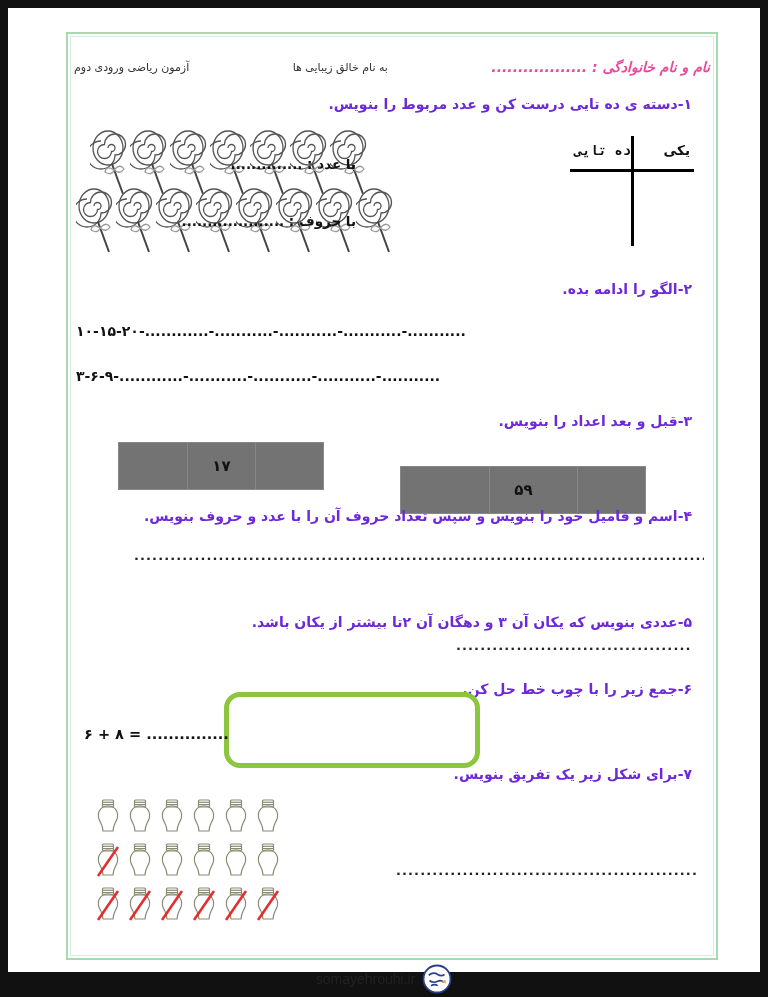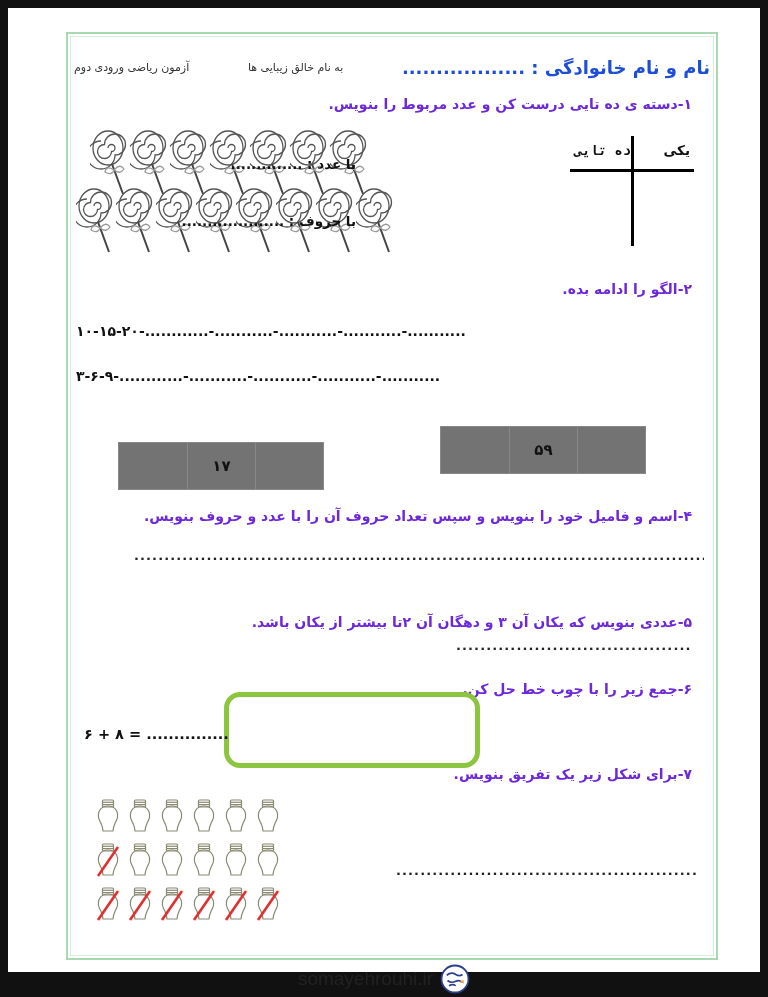--- a/index.html
+++ b/index.html
@@ -55,25 +55,26 @@
     left: 66px;
     width: 636px;
     height: 26px;
     display: flex;
     flex-direction: row;
     align-items: center;
     justify-content: space-between;
     direction: rtl;
   }
   .hdr-name {
-    font-size: 18px;
-    font-weight: bold;
-    color: #1d4ed8;
+    font-size: 14px;
+    font-weight: bold;
+    color: #ec4899;
     white-space: nowrap;
     letter-spacing: -0.2px;
+    font-style: italic;
   }
   .hdr-dots {
     font-weight: bold;
     letter-spacing: 0.5px;
   }
   .hdr-center {
     font-size: 11px;
     color: #333333;
     white-space: nowrap;
   }
@@ -268,21 +269,21 @@
     justify-content: center;
     gap: 7px;
     direction: ltr;
   }
   .footer-logo {
     width: 30px;
     height: 30px;
     flex: 0 0 auto;
   }
   .footer-text {
-    font-size: 19px;
+    font-size: 14px;
     color: #222222;
     font-family: "Liberation Sans", sans-serif;
   }
 </style>
 </head>
 <body>
 
 <div class="page-frame">
   <div class="page-white">
 
@@ -437,22 +438,23 @@
       <span>با عدد : </span><span class="dots">..............</span>
     </div>
     <div class="q1-line" style="top:205px; right:404px;">
       <span>با حروف : </span><span class="dots">....................</span>
     </div>
 
     <div class="q" style="top:273px; right:68px;">۲-الگو را ادامه بده.</div>
     <div class="pattern" style="top:315px; left:68px;">۱۰-۱۵-۲۰-............-...........-...........-...........-...........</div>
     <div class="pattern" style="top:360px; left:68px;">۳-۶-۹-............-...........-...........-...........-...........</div>
 
-
-    <div class="numbox" style="top:418px; right:114px;">
+    <div class="q" style="top:405px; right:68px;">۳-قبل و بعد اعداد را بنویس.</div>
+
+    <div class="numbox" style="top:458px; right:114px;gap:20px;">
       <div class="cell"></div>
       <div class="cell">۵۹</div>
       <div class="cell"></div>
     </div>
 
     <div class="numbox" style="top:434px; right:436px;">
       <div class="cell"></div>
       <div class="cell">۱۷</div>
       <div class="cell"></div>
     </div>

